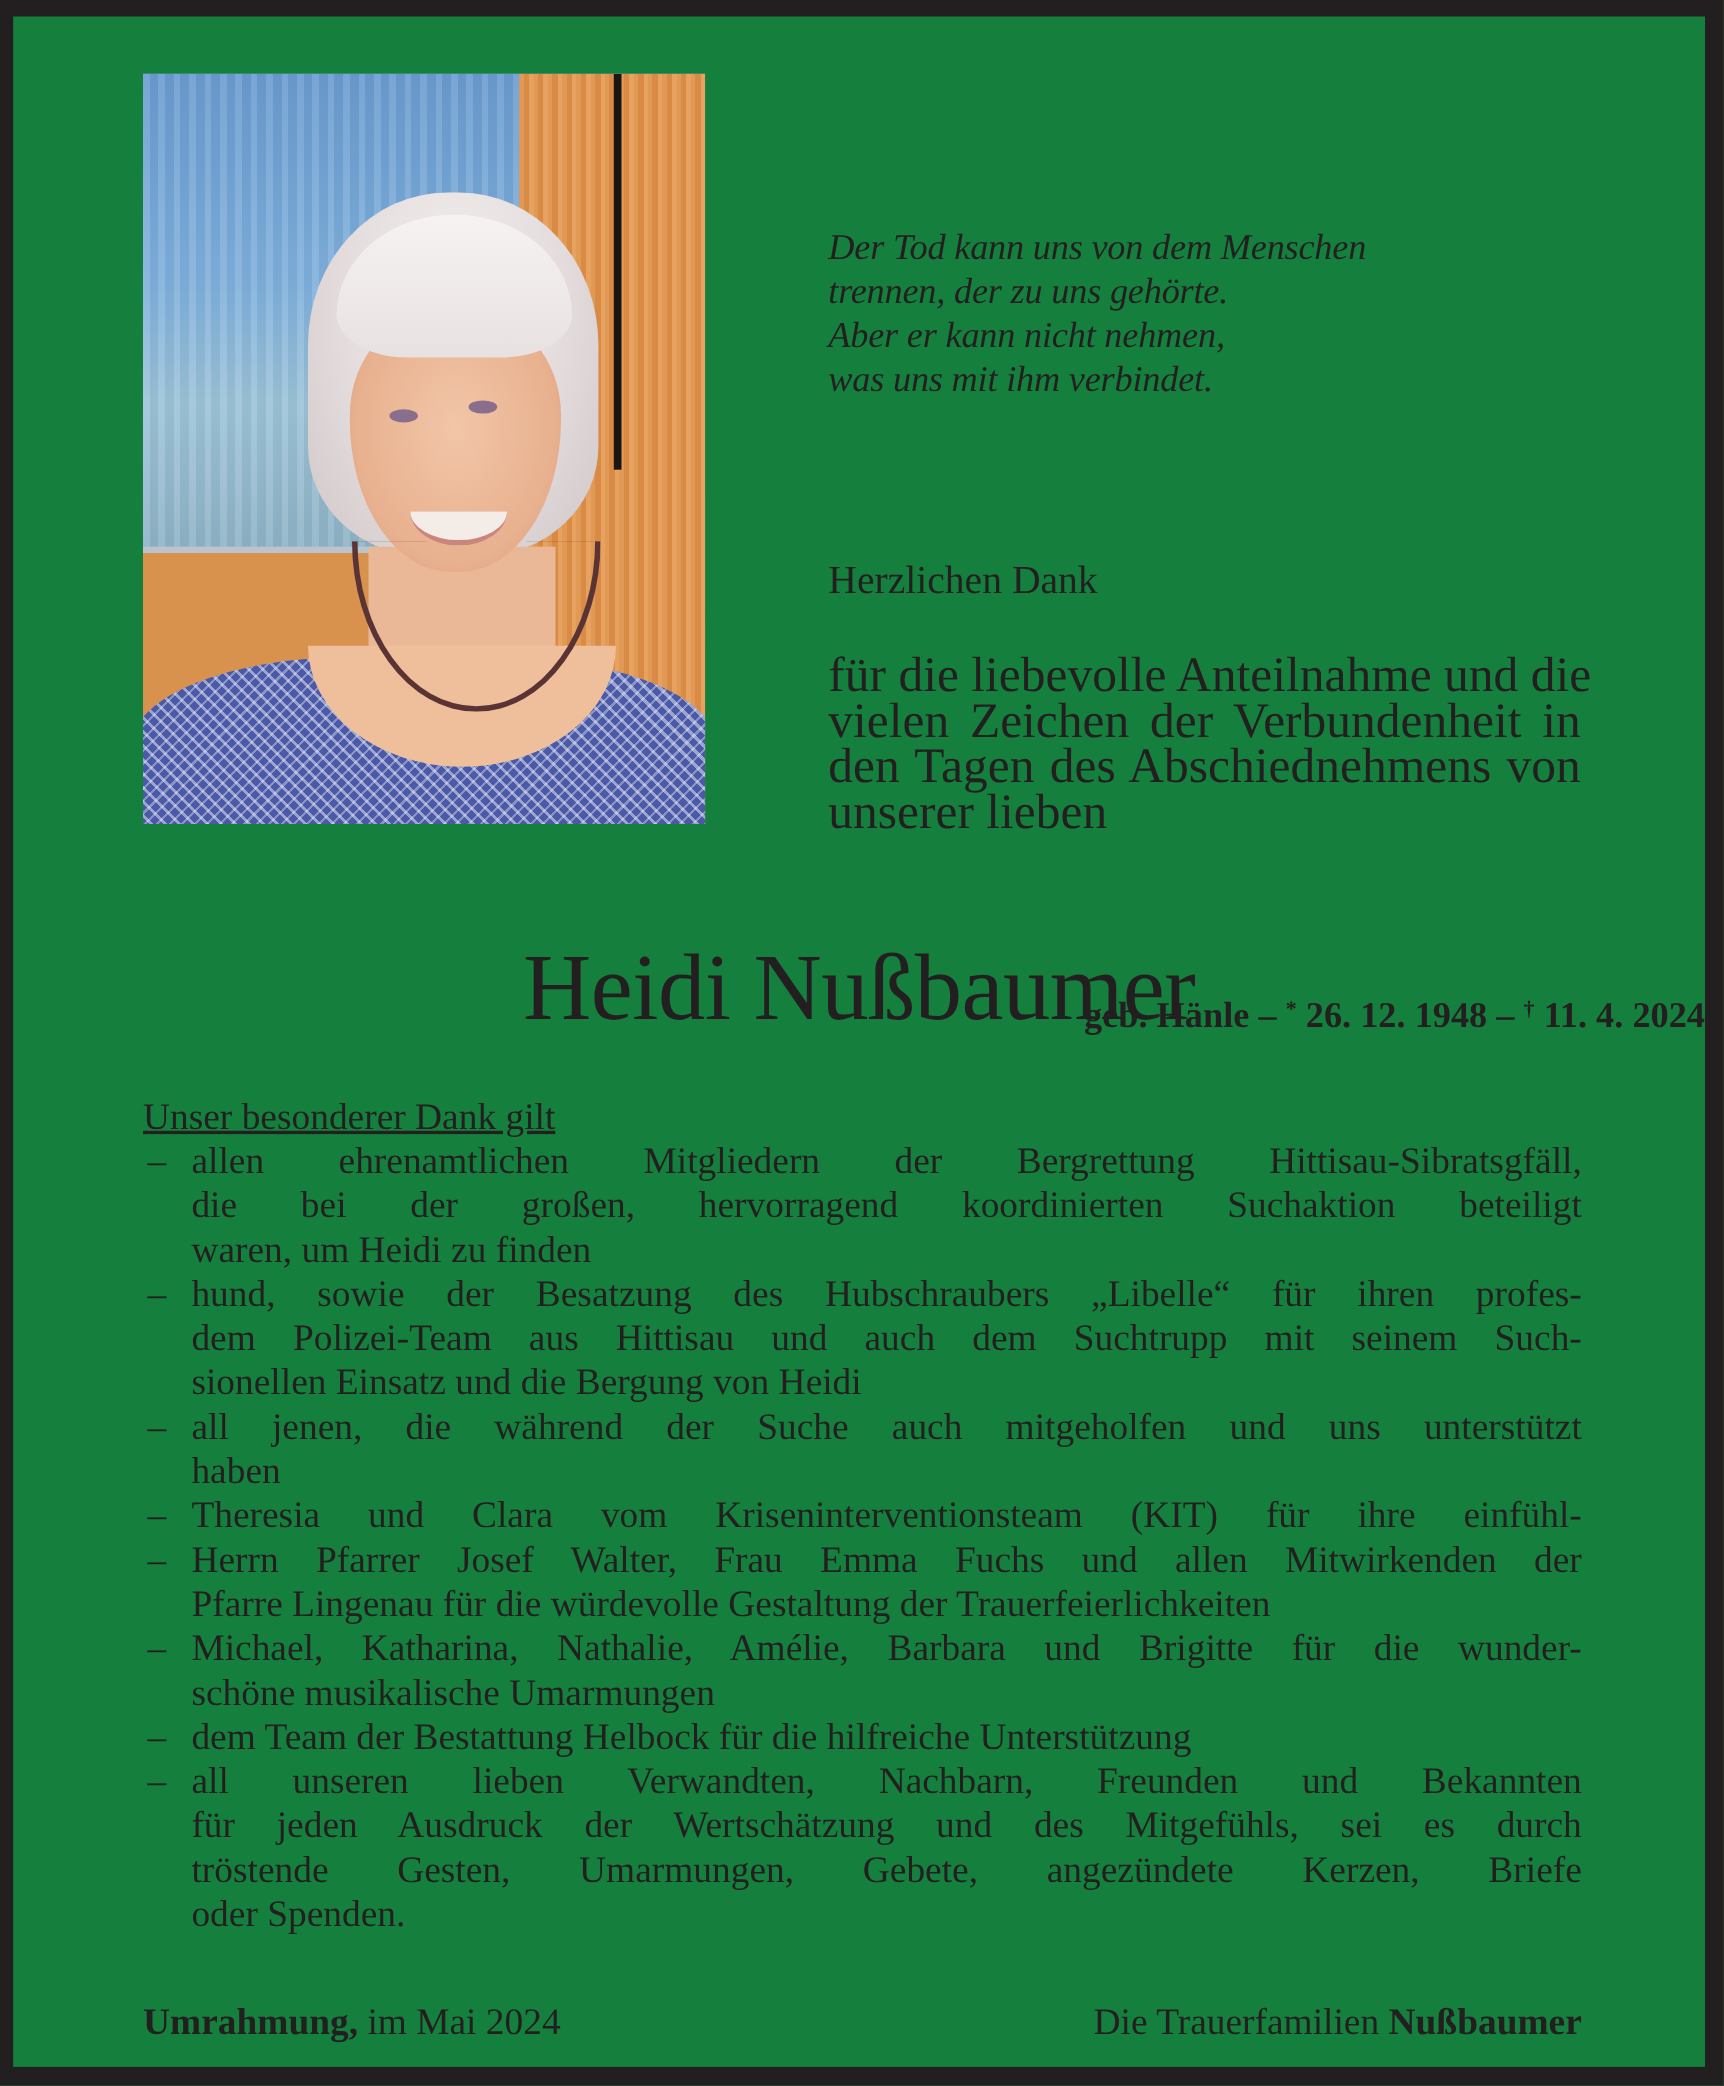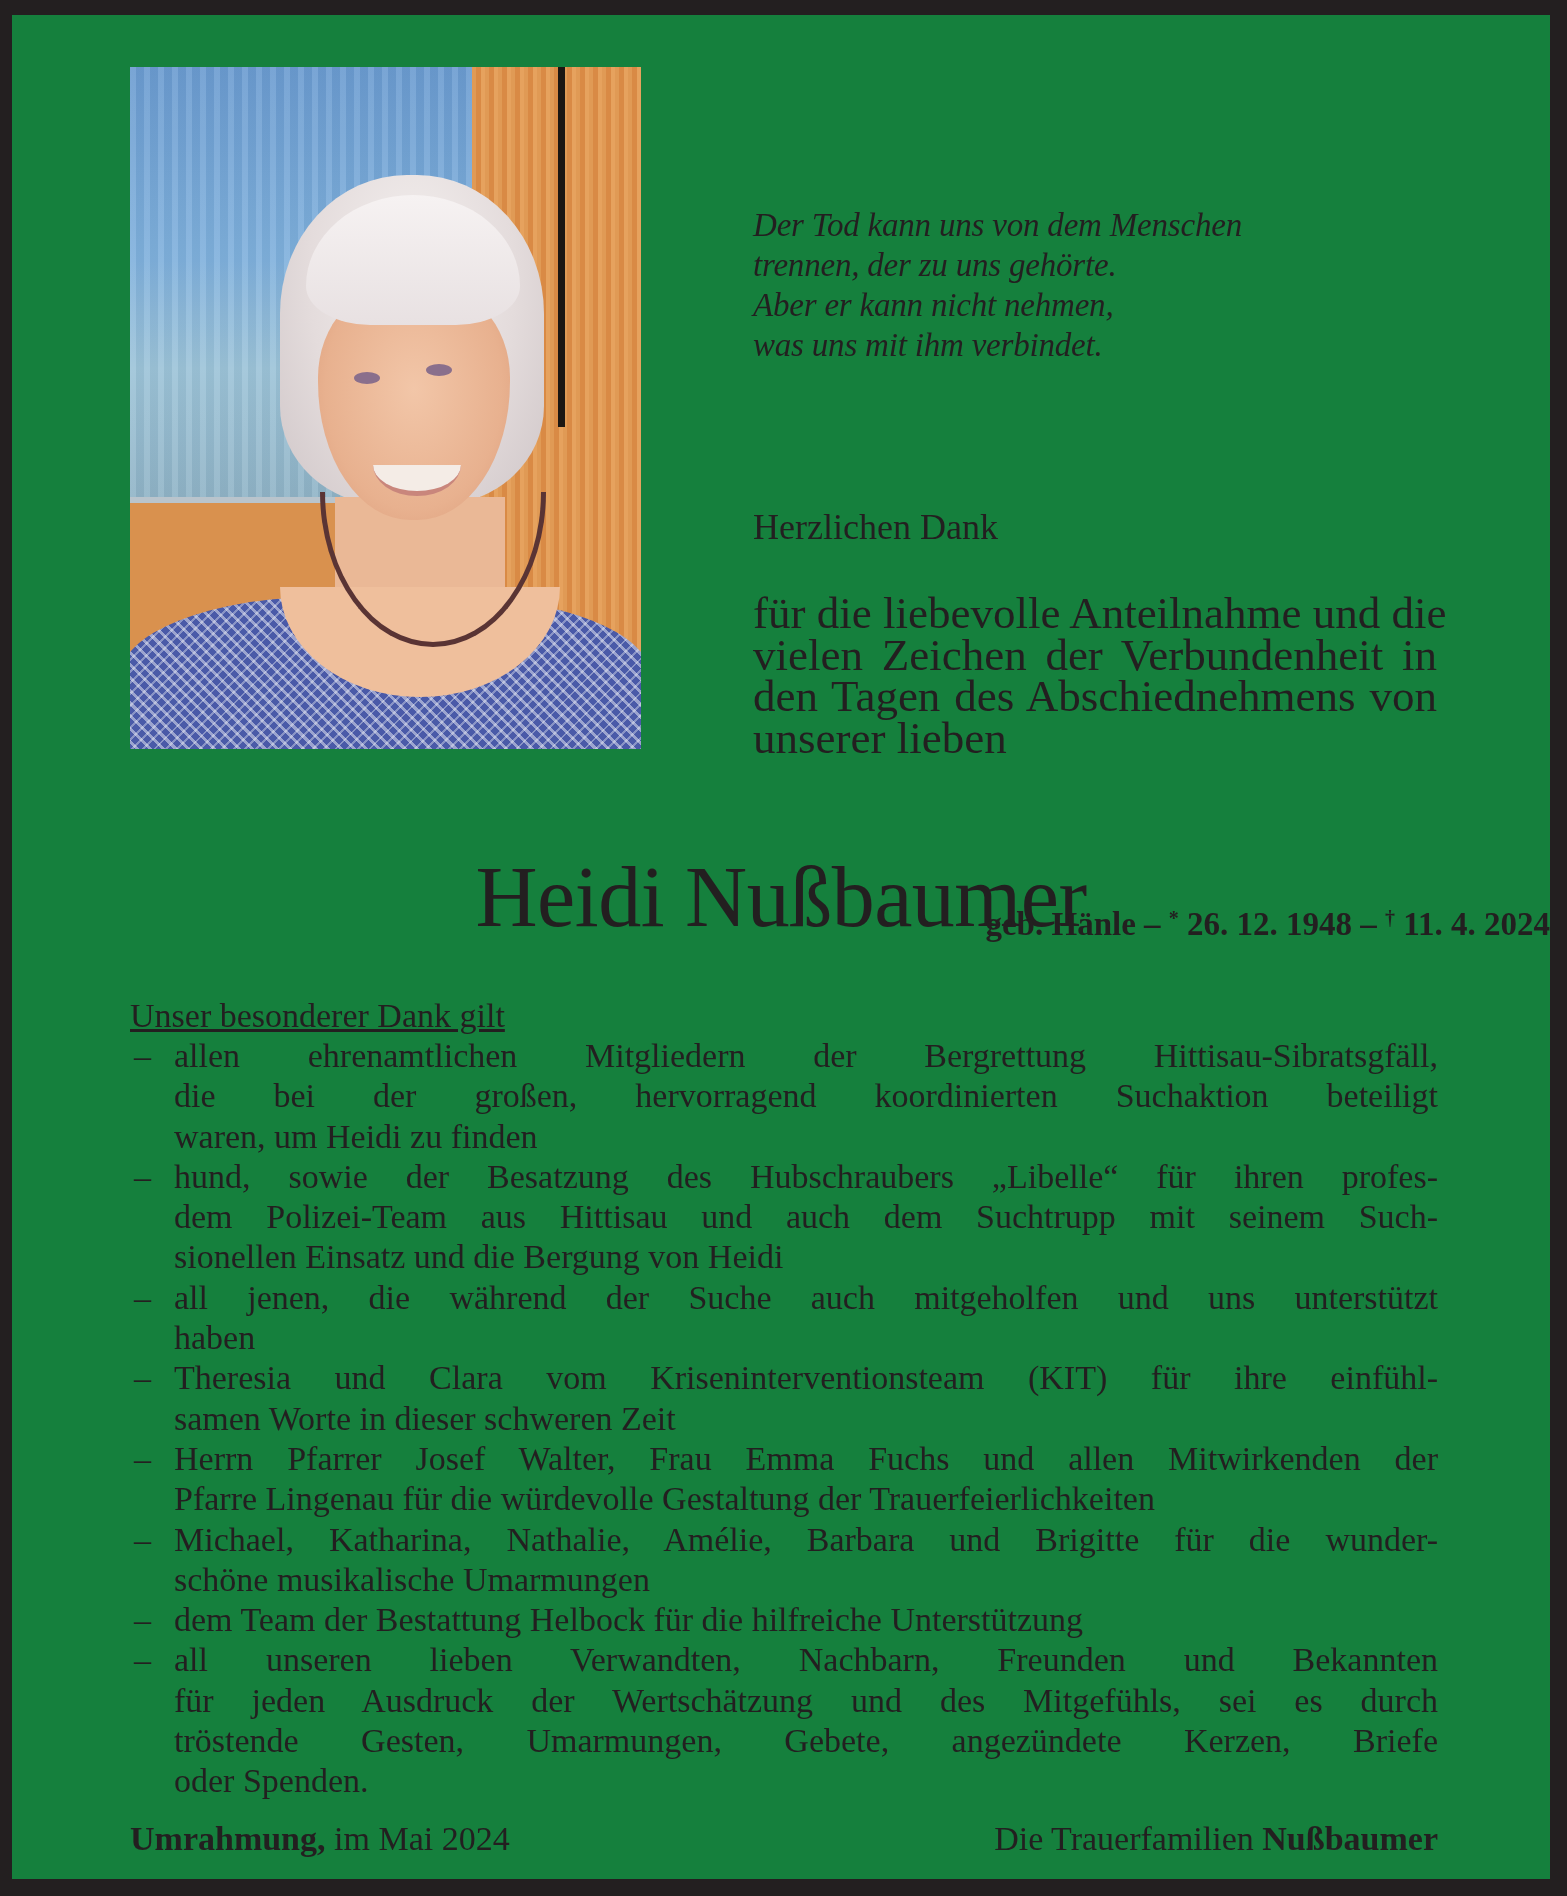--- a/index.html
+++ b/index.html
@@ -203,21 +203,20 @@
         <div class="line short">sionellen Einsatz und die Bergung von Heidi</div>
       </div>
       <div class="item">
         <span class="dash">–</span>
         <div class="line">all jenen, die während der Suche auch mitgeholfen und uns unterstützt</div>
         <div class="line short">haben</div>
       </div>
       <div class="item">
         <span class="dash">–</span>
         <div class="line">Theresia und Clara vom Kriseninterventionsteam (KIT) für ihre einfühl-</div>
-        <div class="line short">samen Worte in dieser schweren Zeit</div>
       </div>
       <div class="item">
         <span class="dash">–</span>
         <div class="line">Herrn Pfarrer Josef Walter, Frau Emma Fuchs und allen Mitwirkenden der</div>
         <div class="line short">Pfarre Lingenau für die würdevolle Gestaltung der Trauerfeierlichkeiten</div>
       </div>
       <div class="item">
         <span class="dash">–</span>
         <div class="line">Michael, Katharina, Nathalie, Amélie, Barbara und Brigitte für die wunder-</div>
         <div class="line short">schöne musikalische Umarmungen</div>

